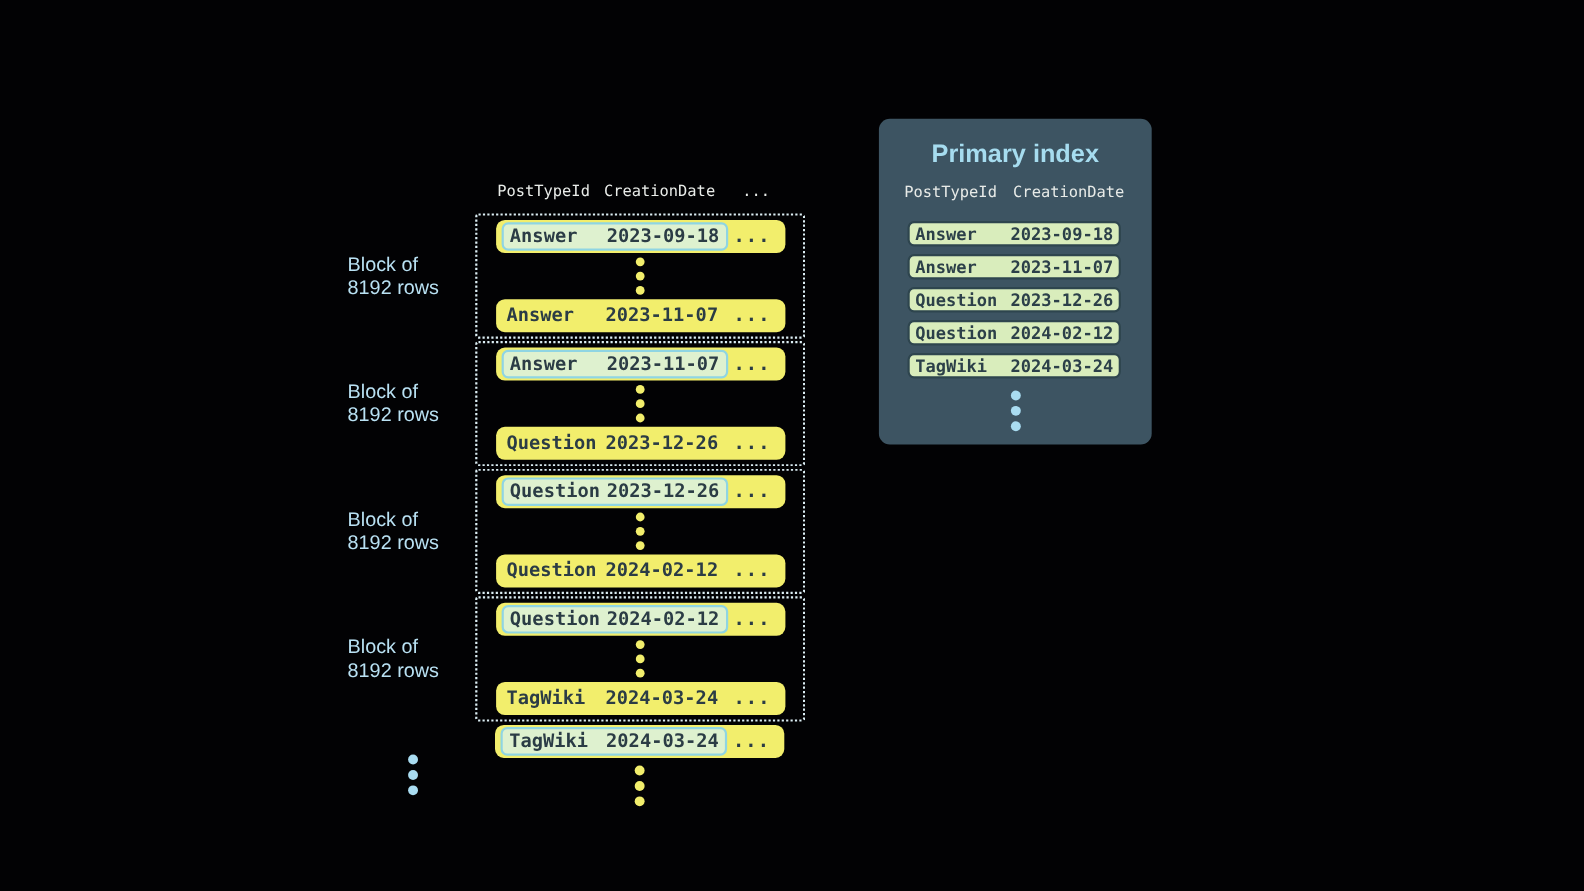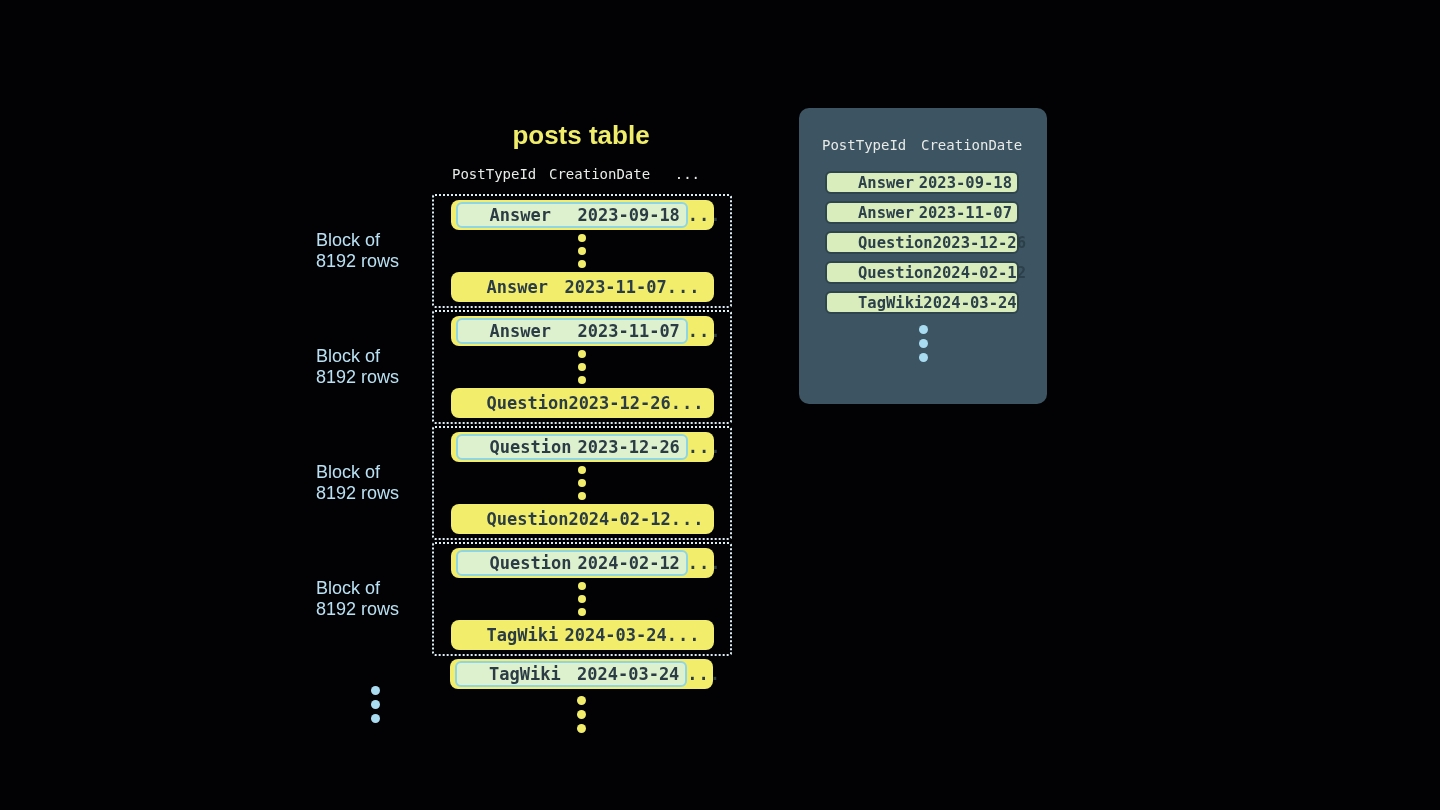--- a/index.html
+++ b/index.html
@@ -36,21 +36,21 @@
   }
 
   .row {
     width: 263px; height: 30px; background: #f2ee6c; border-radius: 8px;
     display: flex; align-items: center;
     font-family: "DejaVu Sans Mono", monospace; font-size: 17px; font-weight: bold;
     color: #2b3c45; white-space: nowrap;
   }
   .row.bold { padding: 0 13px 0 10px; }
   .row.hl   { padding: 0 13px 0 5px; }
-  .cell-type { width: 90px; margin-left: 26px; }
+  .cell-type { width: 90px; }
   .cell-more { margin-left: auto; letter-spacing: 1px; }
   .hl-box {
     display: flex; align-items: center; height: 26px;
     background: #def1cf; border: 2px solid #8fd5e3; border-radius: 6px;
     padding: 0 6px;
   }
   .hl-box .cell-type { width: 88px; }
 
   .vdots { display: flex; flex-direction: column; align-items: center; gap: 5px; }
   .vdots i { display: block; width: 8px; height: 8px; border-radius: 50%; }
@@ -92,21 +92,20 @@
   }
   .idx-row .cell-type { width: 86px; }
   .idx-row .cell-date { margin-left: auto; }
   .idx-dots { margin-top: 11px; }
 </style>
 </head>
 <body>
 
 <div class="stage">
 
-  <h2 class="pt-title">posts table</h2>
 
   <div class="pt-header">
     <span class="h-type">PostTypeId</span>
     <span class="h-date">CreationDate</span>
     <span class="h-more">...</span>
   </div>
 
   <div class="blocks">
 
     <div class="block-row">
@@ -228,20 +227,21 @@
       <i></i>
       <i></i>
     </div>
   <div class="vdots blue lg blocks-bottom-dots">
       <i></i>
       <i></i>
       <i></i>
     </div>
 
   <aside class="index-panel">
+    <h2 class="idx-title">Primary index</h2>
     <div class="idx-header">
       <span class="h-type">PostTypeId</span>
       <span class="h-date">CreationDate</span>
     </div>
     <div class="idx-rows">
       <div class="idx-row">
         <span class="cell-type">Answer</span>
         <span class="cell-date">2023-09-18</span>
       </div>
       <div class="idx-row">

